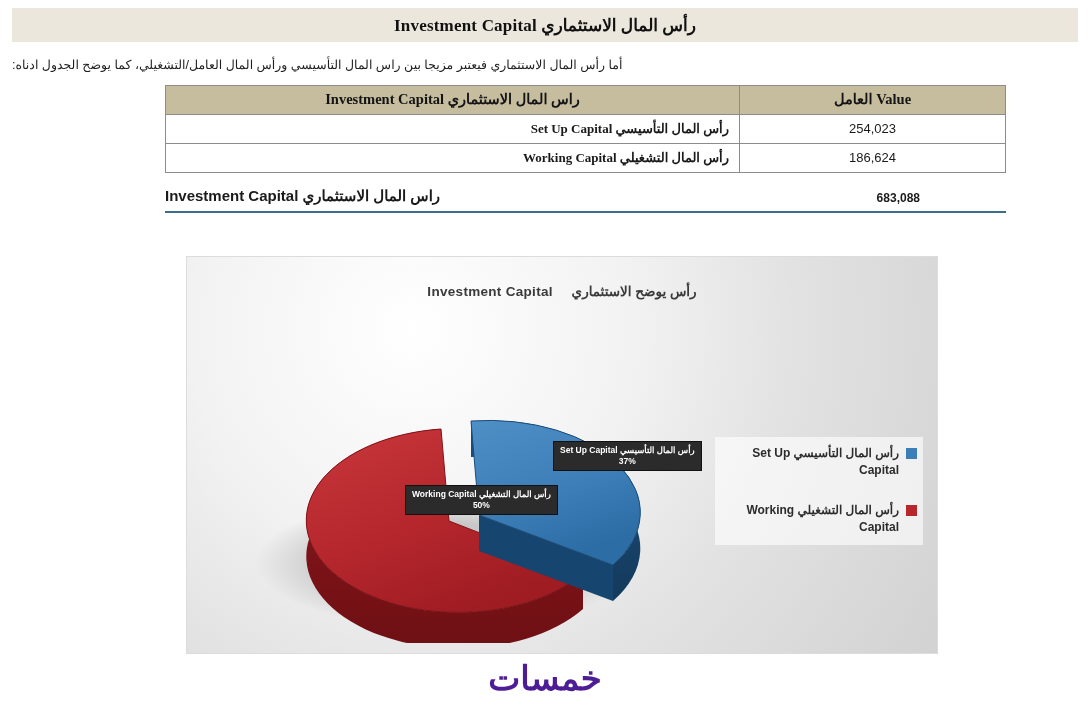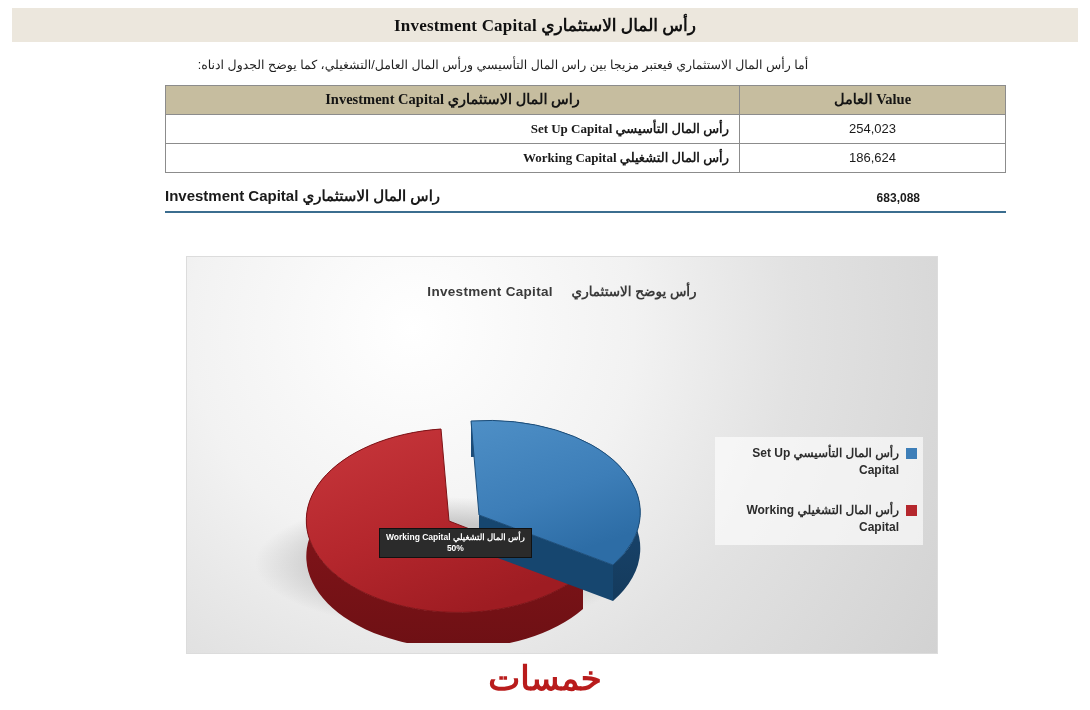--- a/index.html
+++ b/index.html
@@ -30,22 +30,22 @@
     font-size: 17px;
     font-weight: bold;
     color: #111;
     direction: rtl;
     letter-spacing: 0.2px;
   }
 
   
   .intro {
     direction: rtl;
-    text-align: center;
-    margin: 14px 84px 10px 0;
+    text-align: left;
+    margin: 14px 84px 10px 12px;
     font-size: 12.5px;
     color: #1f1f1f;
     line-height: 1.5;
   }
 
   
   .table-wrap {
     margin: 0 84px 0 165px;
   }
   table.cap {
@@ -145,21 +145,21 @@
     border: 1px solid #111;
     padding: 3px 6px 4px 6px;
     font-size: 8.5px;
     line-height: 1.25;
     text-align: center;
     white-space: nowrap;
     font-weight: bold;
   }
   .dlabel .ar { direction: rtl; font-weight: bold; }
   .dlabel-setup { left: 344px; top: 128px; }
-  .dlabel-working { left: 170px; top: 172px; margin-top: 43px; }
+  .dlabel-working { left: 196px; top: 172px; }
 
   
   .legend {
     position: absolute;
     right: 14px;
     top: 180px;
     width: 196px;
     background: rgba(255,255,255,0.62);
     padding: 8px 6px;
   }
@@ -188,21 +188,21 @@
 
   
   .watermark {
     position: absolute;
     left: 0;
     top: 658px;
     width: 1090px;
     text-align: center;
     font-size: 34px;
     font-weight: bold;
-    color: #b91c1c;
+    color: #4c1d95;
     direction: rtl;
     letter-spacing: 2px;
     user-select: none;
   }
 </style>
 </head>
 <body>
 
 <div class="banner">
   <div class="banner-text">رأس المال الاستثماري   Investment Capital</div>
@@ -276,20 +276,25 @@
       <path d="M 232,116 A 152,92 0 1 0 374,260 L 374,296 A 152,92 0 1 1 232,152 Z" fill="url(#redSide)"></path>
 
       <path d="M 232,116 A 152,92 0 1 0 374,260 L 240,208 Z" fill="url(#redTop)" stroke="#7e1317" stroke-width="1"></path>
 
       <path d="M 262,108 A 152,92 0 0 1 404,252 L 404,288 A 152,92 0 0 0 262,144 Z" fill="url(#blueSide)"></path>
       <path d="M 404,252 L 404,288 L 270,238 L 270,202 Z" fill="#16466f"></path>
 
       <path d="M 262,108 A 152,92 0 0 1 404,252 L 270,202 Z" fill="url(#blueTop)" stroke="#1c4d79" stroke-width="1"></path>
     </svg>
 
+    <div class="dlabel dlabel-setup">
+      <div><span class="en">Set Up Capital</span>
+        <span class="ar">رأس المال التأسيسي</span></div>
+      <div>37%</div>
+    </div>
 
     <div class="dlabel dlabel-working">
       <div><span class="en">Working Capital</span>
         <span class="ar">رأس المال التشغيلي</span></div>
       <div>50%</div>
     </div>
   </div>
 
   <div class="legend">
     <div class="legend-item">

